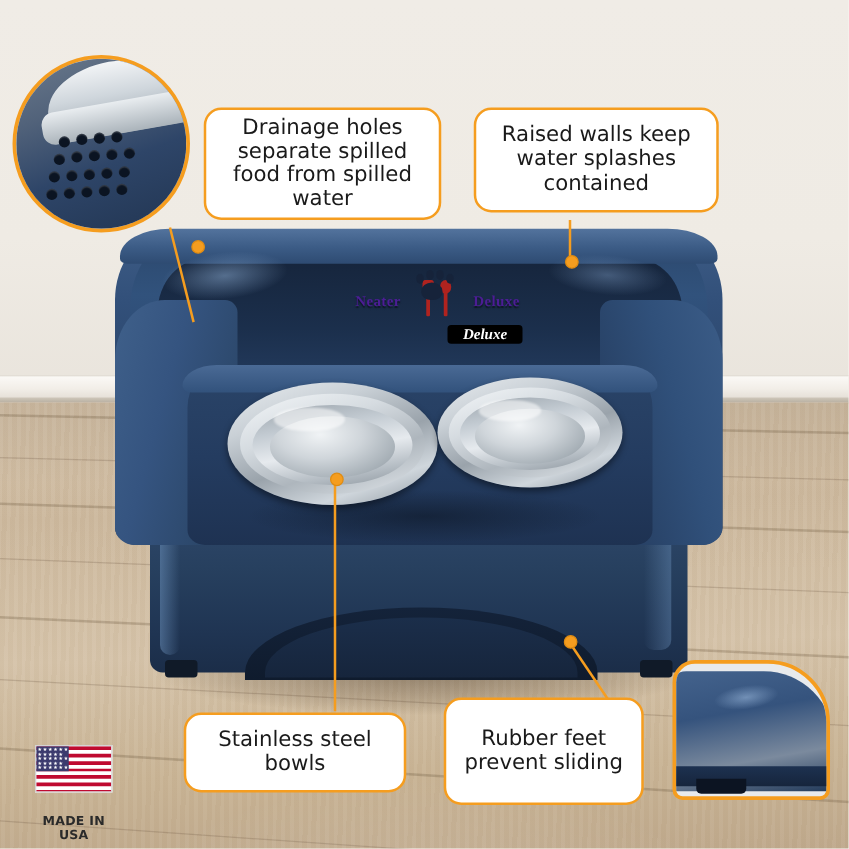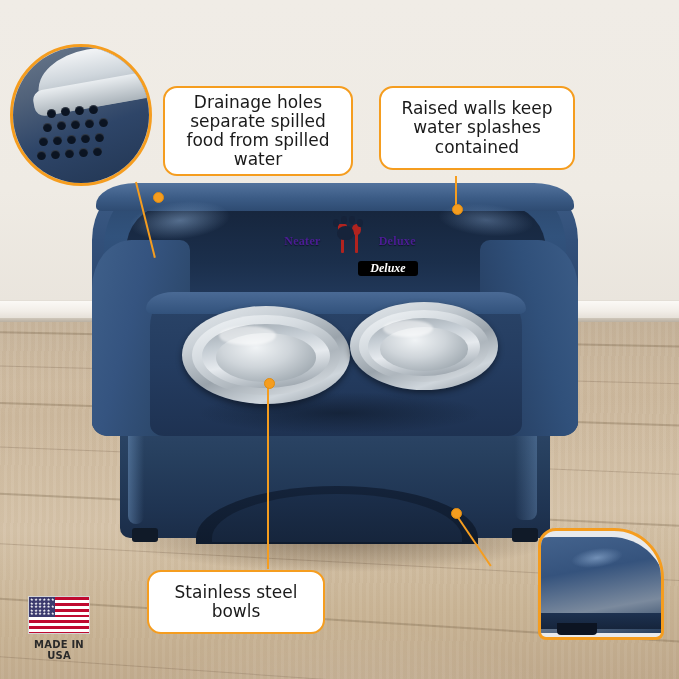--- a/index.html
+++ b/index.html
@@ -448,21 +448,21 @@
     position: absolute; left: 0; top: 0; width: 26px; height: 20.4px;
     background: #3c3b6e;
   }
   .flag-stars {
     position: absolute; left: 1px; top: 1px; width: 24px; height: 18px;
     color: #fff; font-size: 4px; line-height: 3.6px; letter-spacing: .6px;
     font-family: "DejaVu Sans", sans-serif;
     overflow: hidden;
   }
   .usa-text {
-    margin-top: 5px;
+    margin-top: 18px;
     text-align: center;
     font-family: "DejaVu Sans", sans-serif;
     font-size: 10px;
     font-weight: bold;
     color: #2a2a2a;
     letter-spacing: .2px;
   }
 </style>
 </head>
 <body>
@@ -595,20 +595,23 @@
   </div>
 
   <div class="callout" style="left:379px; top:86px; width:196px; height:84px;">
     <span class="callout-text">Raised walls keep water splashes contained</span>
   </div>
 
   <div class="callout" style="left:147px; top:570px; width:178px; height:64px;">
     <span class="callout-text">Stainless steel bowls</span>
   </div>
 
+  <div class="callout" style="left:355px; top:558px; width:160px; height:86px;">
+    <span class="callout-text">Rubber feet prevent sliding</span>
+  </div>
 
   <div class="usa">
     <div class="flag">
       <div class="flag-stripe" style="top:0px;"></div>
       <div class="flag-stripe" style="top:5.84px;"></div>
       <div class="flag-stripe" style="top:11.68px;"></div>
       <div class="flag-stripe" style="top:17.52px;"></div>
       <div class="flag-stripe" style="top:23.36px;"></div>
       <div class="flag-stripe" style="top:29.2px;"></div>
       <div class="flag-stripe" style="top:35.04px;"></div>

